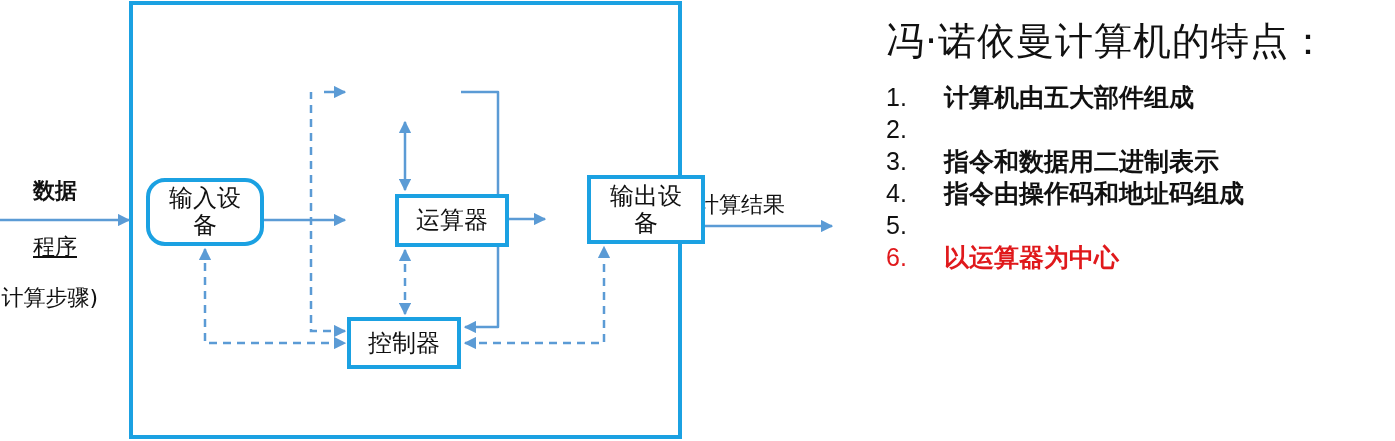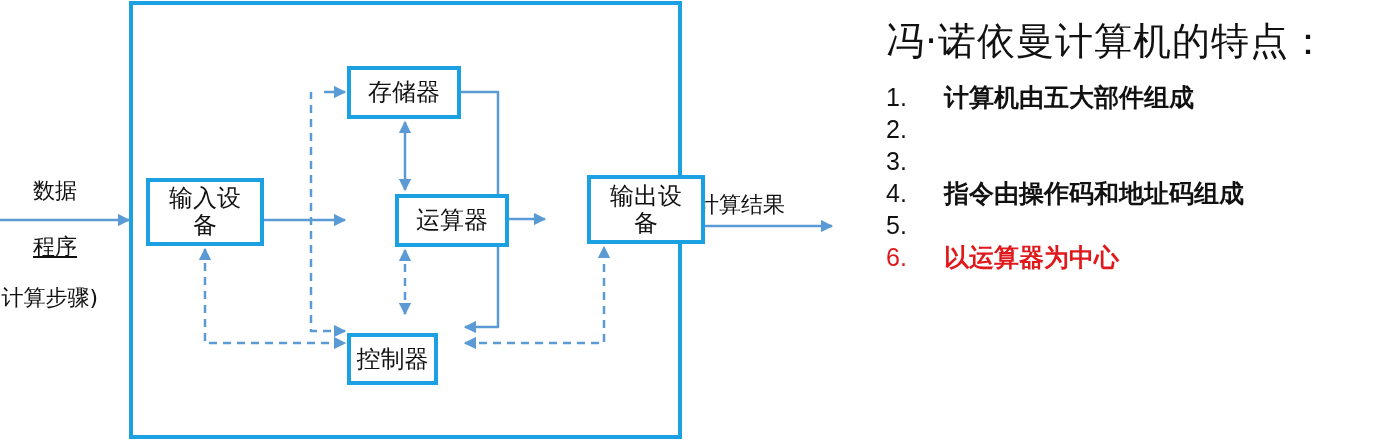--- a/index.html
+++ b/index.html
@@ -113,41 +113,38 @@
     <line x1="405" y1="250" x2="405" y2="314" stroke="#5b9bd5" stroke-width="2.5" stroke-dasharray="8,6" marker-start="url(#arr)" marker-end="url(#arr)"></line>
 
     <polyline points="345,331 311,331 311,92" fill="none" stroke="#5b9bd5" stroke-width="2.5" stroke-dasharray="8,6" marker-start="url(#arr)"></polyline>
     <line x1="324" y1="92" x2="345" y2="92" stroke="#5b9bd5" stroke-width="2.5" marker-end="url(#arr)"></line>
 
     <polyline points="205,249 205,343 345,343" fill="none" stroke="#5b9bd5" stroke-width="2.5" stroke-dasharray="8,6" marker-start="url(#arr)" marker-end="url(#arr)"></polyline>
 
     <polyline points="465,343 604,343 604,247" fill="none" stroke="#5b9bd5" stroke-width="2.5" stroke-dasharray="8,6" marker-start="url(#arr)" marker-end="url(#arr)"></polyline>
   </svg>
 
-  <div class="label" style="left:33px; top:178px;">数据</div>
+  <div class="label" style="left:33px; top:178px;font-weight:bold;">数据</div>
   <div class="label" style="left:33px; top:234px;text-decoration:underline;">程序</div>
   <div class="label" style="left:-7px; top:285px;">(计算步骤)</div>
   <div class="label" style="left:697px; top:192px;">计算结果</div>
 
-  <div class="unit-box" style="left:146px; top:178px; width:118px; height:68px;">
+  <div class="unit-box" style="left:146px; top:178px; width:118px; height:68px;border-radius:19px;">
     <div>
       <span>输入设</span>
       <span>备</span>
     </div>
   </div>
 
-  <div class="unit-box" style="left:347px; top:66px; width:114px; height:53px;">
-    <span>存储器</span>
-  </div>
 
   <div class="unit-box" style="left:347px; top:194px; width:114px; height:53px;margin-left:48px;">
     <span>运算器</span>
   </div>
 
-  <div class="unit-box" style="left:347px; top:317px; width:91px; height:52px;margin-top:16px;">
+  <div class="unit-box" style="left:347px; top:317px; width:114px; height:52px;">
     <span>控制器</span>
   </div>
 
   <div class="unit-box" style="left:547px; top:175px; width:118px; height:69px;margin-left:40px;">
     <div>
       <span>输出设</span>
       <span>备</span>
     </div>
   </div>
 </div>
@@ -157,20 +154,21 @@
   <ul id="features-list">
     <li class="feature-item">
       <span class="feature-num">1.</span>
       <span class="feature-text">计算机由五大部件组成</span>
     </li>
     <li class="feature-item">
       <span class="feature-num">2.</span>
     </li>
     <li class="feature-item">
       <span class="feature-num">3.</span>
+      <span class="feature-text">指令和数据用二进制表示</span>
     </li>
     <li class="feature-item">
       <span class="feature-num">4.</span>
       <span class="feature-text">指令由操作码和地址码组成</span>
     </li>
     <li class="feature-item">
       <span class="feature-num">5.</span>
     </li>
     <li class="feature-item highlight">
       <span class="feature-num">6.</span>

